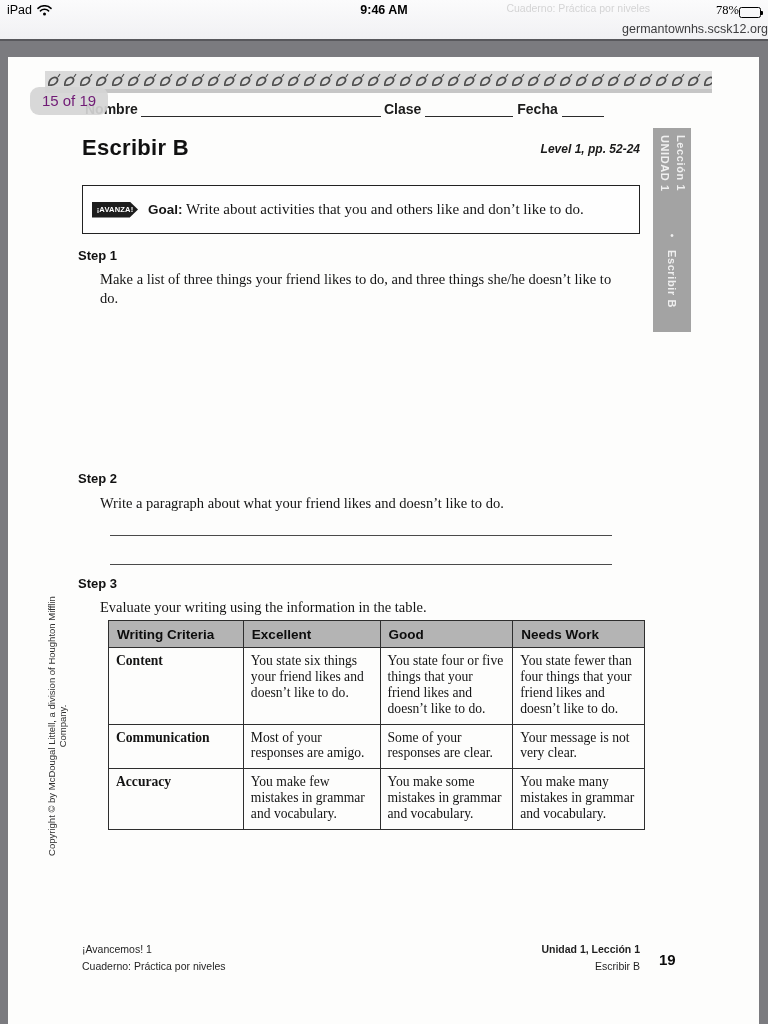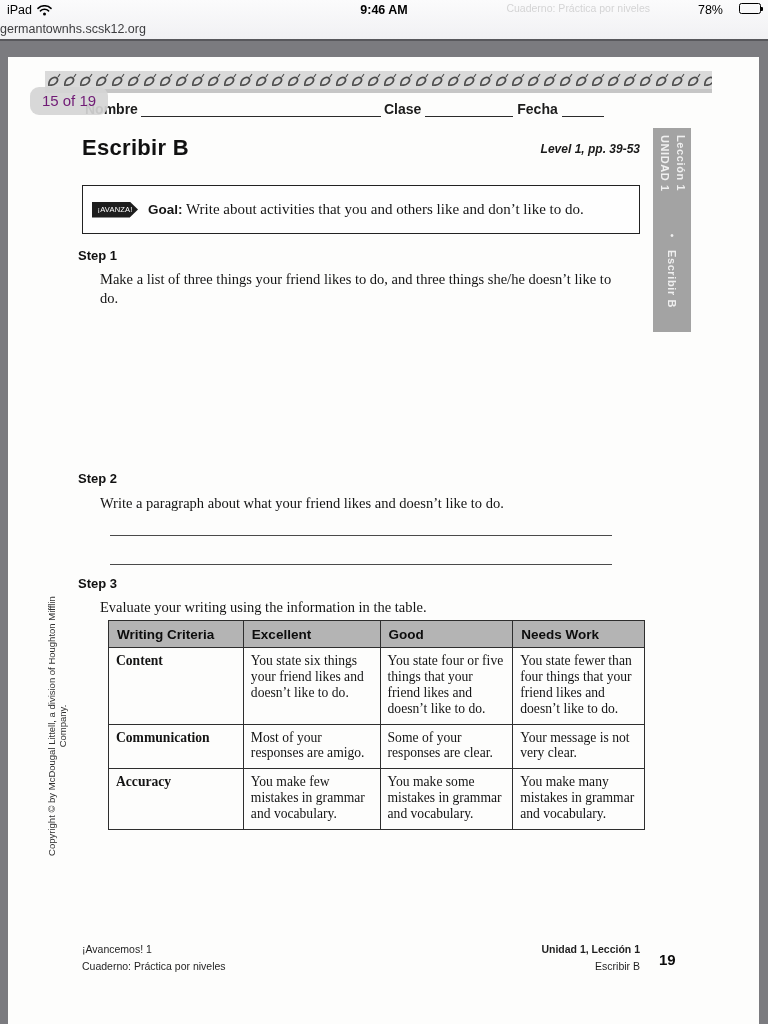--- a/index.html
+++ b/index.html
@@ -6,47 +6,47 @@
   html,body { width:768px; height:1024px; overflow:hidden; }
   body { font-family:"Liberation Sans", sans-serif; background:#7b7b7f; }
   .screen { position:relative; width:768px; height:1024px; }
 
   
   .chrome { position:absolute; top:0; left:0; width:768px; height:41px;
             background:linear-gradient(#fbfbfc,#f1f1f3); border-bottom:2px solid #58585c; z-index:30; }
   .statusbar { position:relative; height:20px; font-size:12.5px; color:#000; }
   .sb-left { position:absolute; left:7px; top:3px; display:flex; align-items:center; gap:5px; }
   .sb-time { position:absolute; left:0; right:0; top:3px; text-align:center; font-weight:700; }
-  .sb-right { position:absolute; right:7px; top:3px; display:flex; align-items:flex-start; gap:16px; }
+  .sb-right { position:absolute; right:7px; top:3px; display:flex; align-items:flex-end; gap:0;font-family:Liberation Serif, serif; }
   .battery { position:relative; width:22px; height:11px; border:1px solid #000; border-radius:2.5px; padding:1px; }
   .battery .fill { height:100%; background:#000; border-radius:1px; }
   .battery .nub { position:absolute; right:-3px; top:2.5px; width:2px; height:4px; background:#000; border-radius:0 1px 1px 0; }
   .ghost { position:absolute; right:118px; top:2px; font-size:10.5px; color:rgba(40,40,40,.18); }
-  .urlrow { height:21px; text-align:left; font-size:12.5px; color:#3d3d3f; line-height:18px; }
+  .urlrow { height:21px; text-align:right; font-size:12.5px; color:#3d3d3f; line-height:18px; }
 
   
   .viewer { position:absolute; top:41px; left:0; width:768px; height:983px; background:#7b7b7f; }
   .page { position:absolute; left:8px; top:16px; width:751px; height:967px; background:#fdfdfc; }
 
   .page-pill { position:absolute; left:22px; top:5px; width:78px; height:28px; border-radius:9px;
                background:rgba(213,213,213,.92); color:#701a75; font-size:15px; line-height:28px;
                text-align:center; z-index:5;margin-top:25px; }
   .deco-strip { position:absolute; left:37px; top:12px; width:667px; height:26px; z-index:1; }
 
   
   .serif { font-family:"Liberation Serif", serif; }
   .nombre-row { position:absolute; left:77px; top:44px; width:535px; display:flex; align-items:flex-end;
                 font-size:14px; font-weight:700; color:#1c1c1c; }
   .nombre-row .blank { border-bottom:1.5px solid #2a2a2a; height:16px; }
   .ws-title { position:absolute; left:74px; top:78px; font-size:22px; font-weight:700; color:#111; letter-spacing:.3px; }
   .ws-level { position:absolute; right:119px; top:85px; font-size:12px; font-weight:700; font-style:italic; color:#1a1a1a; }
 
   .goal-box { position:absolute; left:74px; top:128px; width:558px; height:49px; border:1.5px solid #222;
               display:flex; align-items:center; padding-left:9px; background:#fefefe; }
-  .avanza { flex:none; width:46px; height:16px; background:#1d1d1d; color:#fff; font-size:7.5px; font-weight:400;
+  .avanza { flex:none; width:46px; height:16px; background:#1d1d1d; color:#fff; font-size:7.5px; font-weight:700;
             line-height:16px; text-align:center; letter-spacing:.2px;
             clip-path:polygon(0 0, 82% 0, 100% 50%, 82% 100%, 0 100%); }
   .goal-text { margin-left:10px; font-size:15px; color:#151515; }
   .goal-text b { font-family:"Liberation Sans", sans-serif; font-size:13.5px; }
 
   .step-label { position:absolute; font-size:13px; font-weight:700; color:#111; left:70px; }
   .step-text  { position:absolute; left:92px; font-size:14.5px; line-height:1.32; color:#141414; }
 
   .amigo-row { position:absolute; left:92px; top:258px; font-size:14.5px; font-weight:700; color:#111; }
   .amigo-row .blank { display:inline-block; width:168px; border-bottom:1.2px solid #3a3a3a; height:14px; }
@@ -131,21 +131,21 @@
       <div class="nombre-row">
         <span>Nombre</span>
         <span class="blank" style="width:240px; margin:0 3px;"></span>
         <span>Clase</span>
         <span class="blank" style="width:88px; margin:0 4px;"></span>
         <span>Fecha</span>
         <span class="blank" style="width:42px; margin:0 4px;"></span>
       </div>
 
       <div class="ws-title">Escribir B</div>
-      <div class="ws-level">Level 1, pp. 39-53</div>
+      <div class="ws-level">Level 1, pp. 52-24</div>
 
       <div class="goal-box">
         <span class="avanza">¡AVANZA!</span>
         <span class="goal-text serif"><b>Goal:</b> <span>Write about activities that you and others like and don’t like to do.</span></span>
       </div>
 
       <div class="step-label" style="top:191px;">Step 1</div>
       <div class="step-text serif" style="top:213px; width:512px;">Make a list of three things your friend likes to do, and three things she/he doesn’t like to do.</div>
 
 

